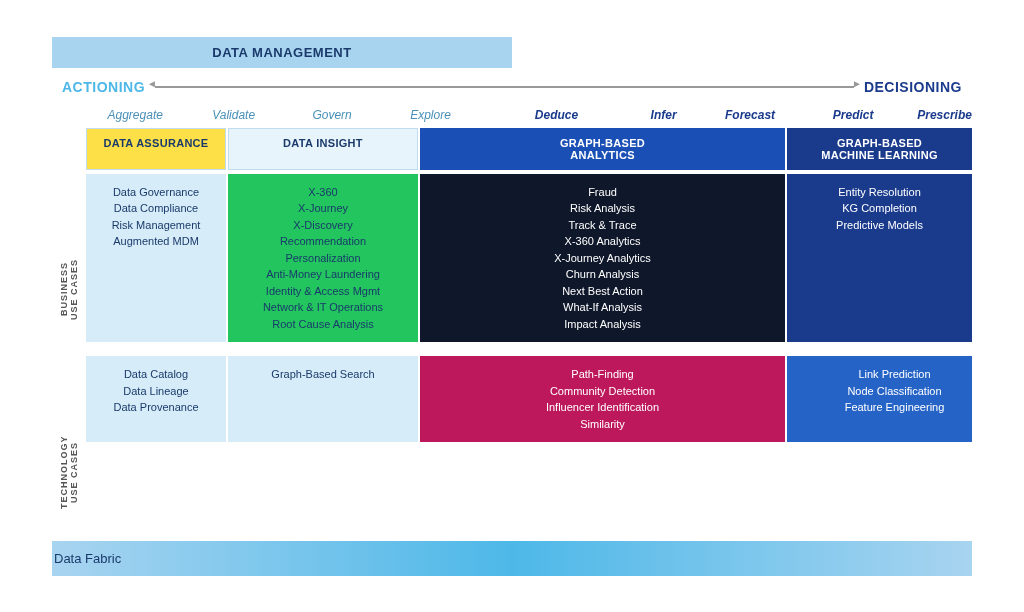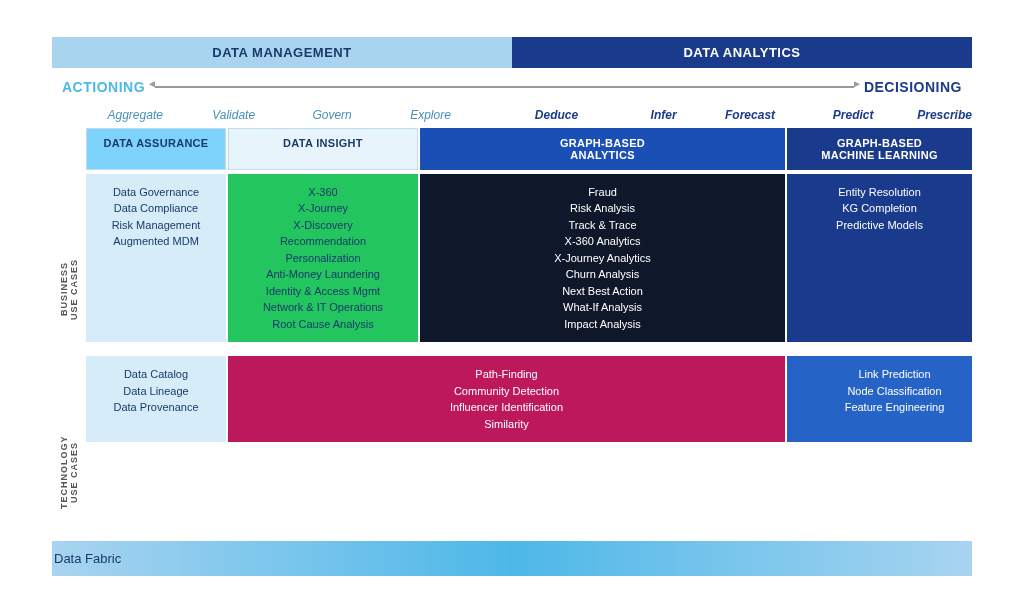--- a/index.html
+++ b/index.html
@@ -126,21 +126,21 @@
     .section-spacer { flex: 0 0 34px; }
     .section-header {
       text-align: center;
       padding: 8px 4px;
       font-weight: 700;
       font-size: 11px;
       letter-spacing: 0.3px;
     }
     .sh-data-assurance {
       flex: 0 0 140px;
-      background: #7dd3fc;
+      background: #fde047;
       color: #1a3a6b;
       border: 1px solid #c0ddf0;
     }
     .sh-data-insight {
       flex: 0 0 190px;
       background: #e8f4fb;
       color: #1a3a6b;
       border: 1px solid #c0ddf0;
       margin-left: 2px;
     }
@@ -244,21 +244,20 @@
       margin-top: 4px;
     }
   </style>
 </head>
 <body>
 
 <div class="outer">
 
   <div class="top-headers">
     <div class="top-header-left">DATA MANAGEMENT</div>
-    <div class="top-header-right">DATA ANALYTICS</div>
   </div>
 
   <div class="direction-row">
     <span class="actioning-label">ACTIONING</span>
     <div class="arrow-line"></div>
     <span class="decisioning-label">DECISIONING</span>
   </div>
 
   <div class="col-labels">
     <div class="col-label-spacer"></div>
@@ -303,20 +302,23 @@
         </div>
         <div class="cell cell-ml-biz">
           Entity Resolution<br>KG Completion<br>Predictive Models
         </div>
       </div>
 
       <div class="grid-row">
         <div class="cell cell-assurance-tech">
           Data Catalog<br>Data Lineage<br>Data Provenance
         </div>
+        <div class="cell cell-insight-tech">
+          Graph-Based Search
+        </div>
         <div class="cell cell-analytics-tech">
           Path-Finding<br>Community Detection<br>Influencer Identification<br>Similarity
         </div>
         <div class="cell cell-ml-tech">
           Link Prediction<br>Node Classification<br>Feature Engineering
         </div>
       </div>
     </div>
   </div>
 

